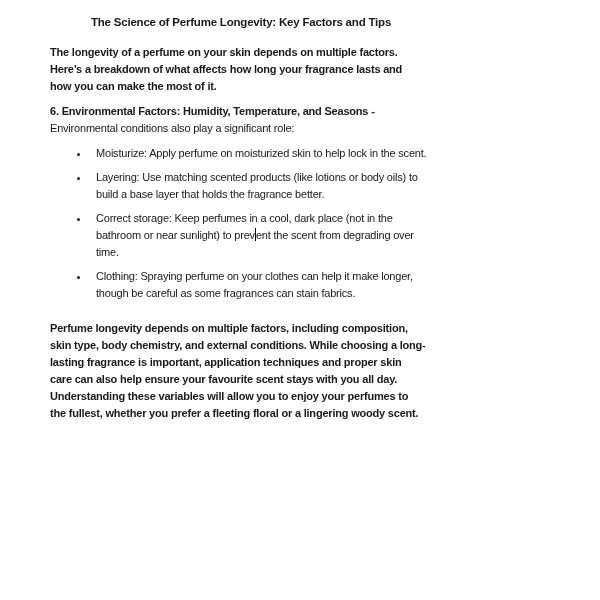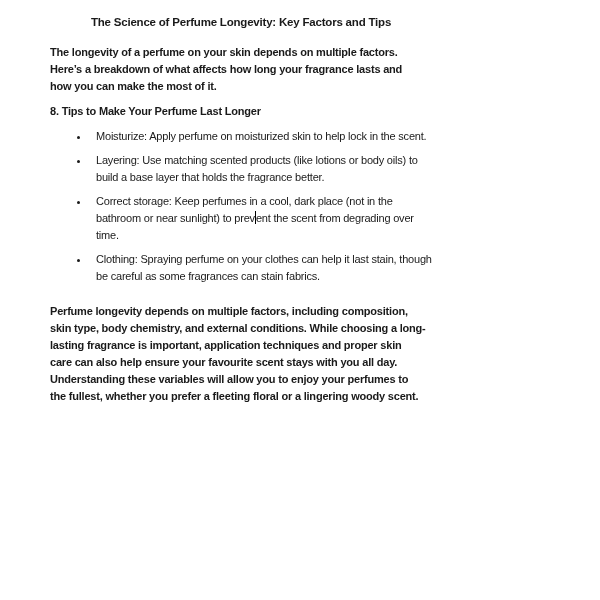--- a/index.html
+++ b/index.html
@@ -62,25 +62,25 @@
 
   <h1 class="title">The Science of Perfume Longevity: Key Factors and Tips</h1>
 
   <p class="bold-para">The longevity of a perfume on your skin depends on multiple factors. Here’s a breakdown of what affects how long your fragrance lasts and how you can make the most of it.</p>
 
 
 
 
 
 
+  <p><span class="section-heading">6. Environmental Factors: Humidity, Temperature, and Seasons -</span><span> Environmental conditions also play a significant role:</span></p>
 
-  <p class="bold-para">8. Tips to Make Your Perfume Last Longer</p>
 
   <ul class="tips-list">
     <li>Moisturize: Apply perfume on moisturized skin to help lock in the scent.</li>
     <li>Layering: Use matching scented products (like lotions or body oils) to build a base layer that holds the fragrance better.</li>
     <li><span>Correct storage: Keep perfumes in a cool, dark place (not in the bathroom or near sunlight) to prev</span><span class="caret"></span><span>ent the scent from degrading over time.</span></li>
-    <li>Clothing: Spraying perfume on your clothes can help it last stain, though be careful as some fragrances can stain fabrics.</li>
+    <li>Clothing: Spraying perfume on your clothes can help it make longer, though be careful as some fragrances can stain fabrics.</li>
   </ul>
 
   <p class="bold-para">Perfume longevity depends on multiple factors, including composition, skin type, body chemistry, and external conditions. While choosing a long-lasting fragrance is important, application techniques and proper skin care can also help ensure your favourite scent stays with you all day. Understanding these variables will allow you to enjoy your perfumes to the fullest, whether you prefer a fleeting floral or a lingering woody scent.</p>
 
 </div>
 
 </body></html>

